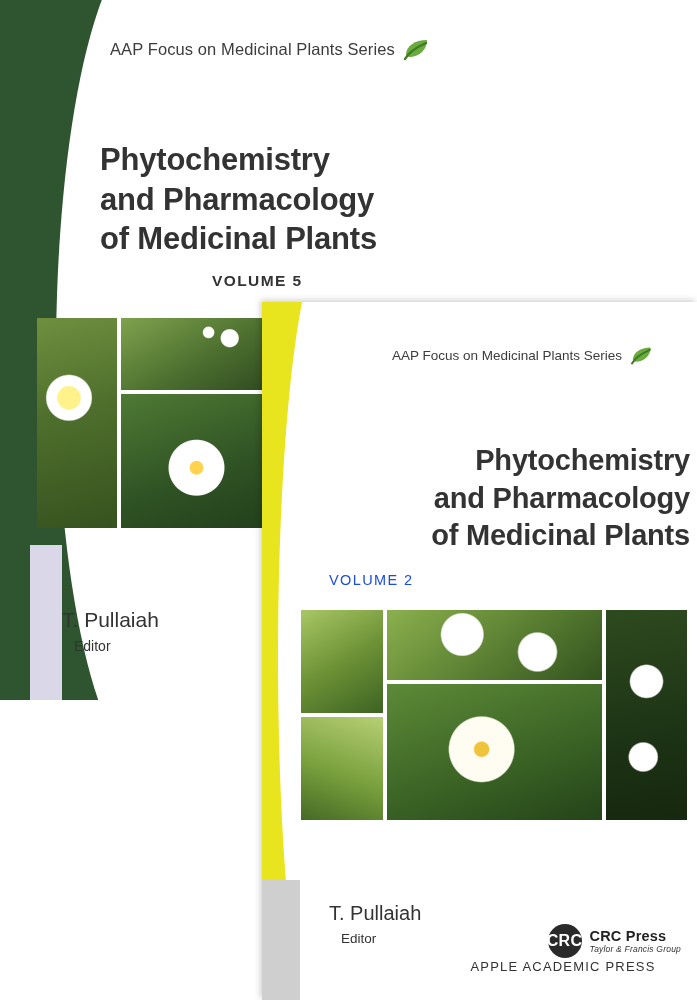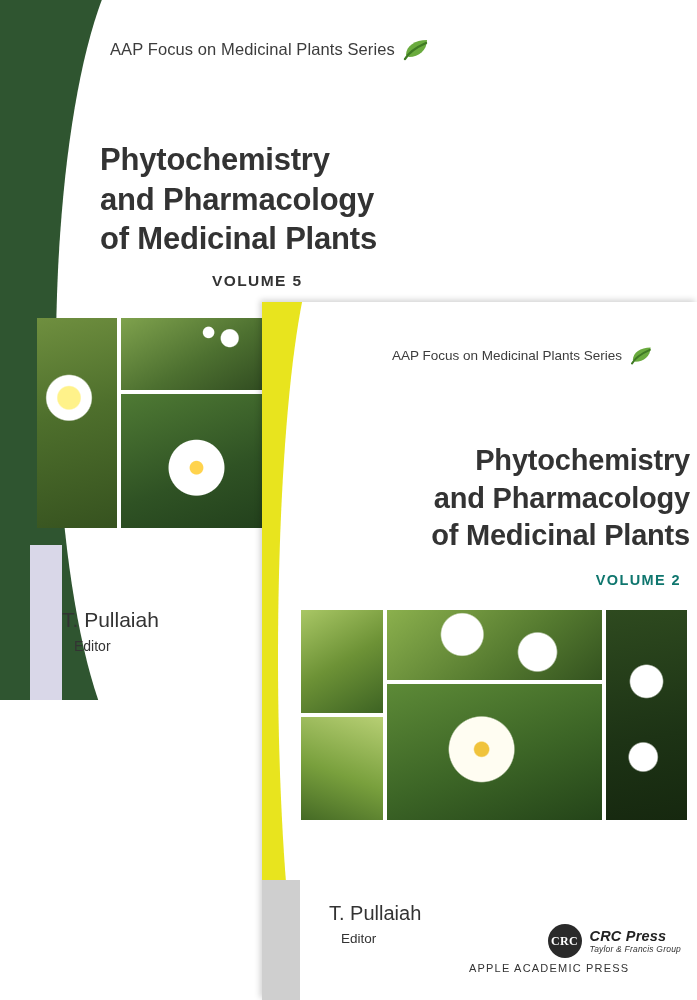--- a/index.html
+++ b/index.html
@@ -193,25 +193,25 @@
     line-height: 1.3;
     font-weight: bold;
     text-align: right;
     letter-spacing: -0.2px;
   }
   .b2-vol {
     position: absolute;
     right: 16px;
     top: 270px;
     width: 352px;
-    text-align: right;
+    text-align: left;
     font-size: 14.5px;
     letter-spacing: 1.4px;
-    color: #0f766e;
-    font-weight: bold;
+    color: #1d4ed8;
+    font-weight: normal;
   }
 
   .b2-photos {
     position: absolute;
     left: 39px;
     top: 308px;
     width: 386px;
     height: 210px;
     display: flex;
     gap: 4px;
@@ -235,38 +235,37 @@
     bottom: 42px;
     display: flex;
     align-items: center;
     gap: 8px;
   }
   .crc-badge {
     width: 34px; height: 34px;
     border-radius: 50%;
     background: #2a2a2a;
     color: #fff;
-    font-size: 12px;
+    font-size: 16px;
     font-weight: bold;
     display: flex;
     align-items: center;
     justify-content: center;
     letter-spacing: 0.3px;
-    font-family: Liberation Serif, serif;
-  }
-  .crc-text .l1 { font-size: 14.5px; color: #222; font-weight: bold; letter-spacing: .2px; font-style: italic;}
+  }
+  .crc-text .l1 { font-size: 14.5px; color: #222; font-weight: bold; letter-spacing: .2px;}
   .crc-text .l2 { font-size: 8.5px; color: #333; letter-spacing: .2px; font-style: italic; }
   .aap {
     position: absolute;
-    right: 28px;
+    right: 34px;
     bottom: 26px;
-    font-size: 11px;
+    font-size: 13px;
     letter-spacing: 1.2px;
     color: #333;
-    text-align: left;
+    text-align: center;
     width: 200px;
   }
 
   
   .p-bidens {
     background:
       radial-gradient(circle at 40% 38%, #fff28a 0 8%, rgba(255,242,138,0) 9%),
       radial-gradient(circle at 40% 38%, #ffffff 0 16%, rgba(255,255,255,0) 17%),
       linear-gradient(165deg,#6f8f3f 0%, #4e6f2c 45%, #36521f 100%);
   }

